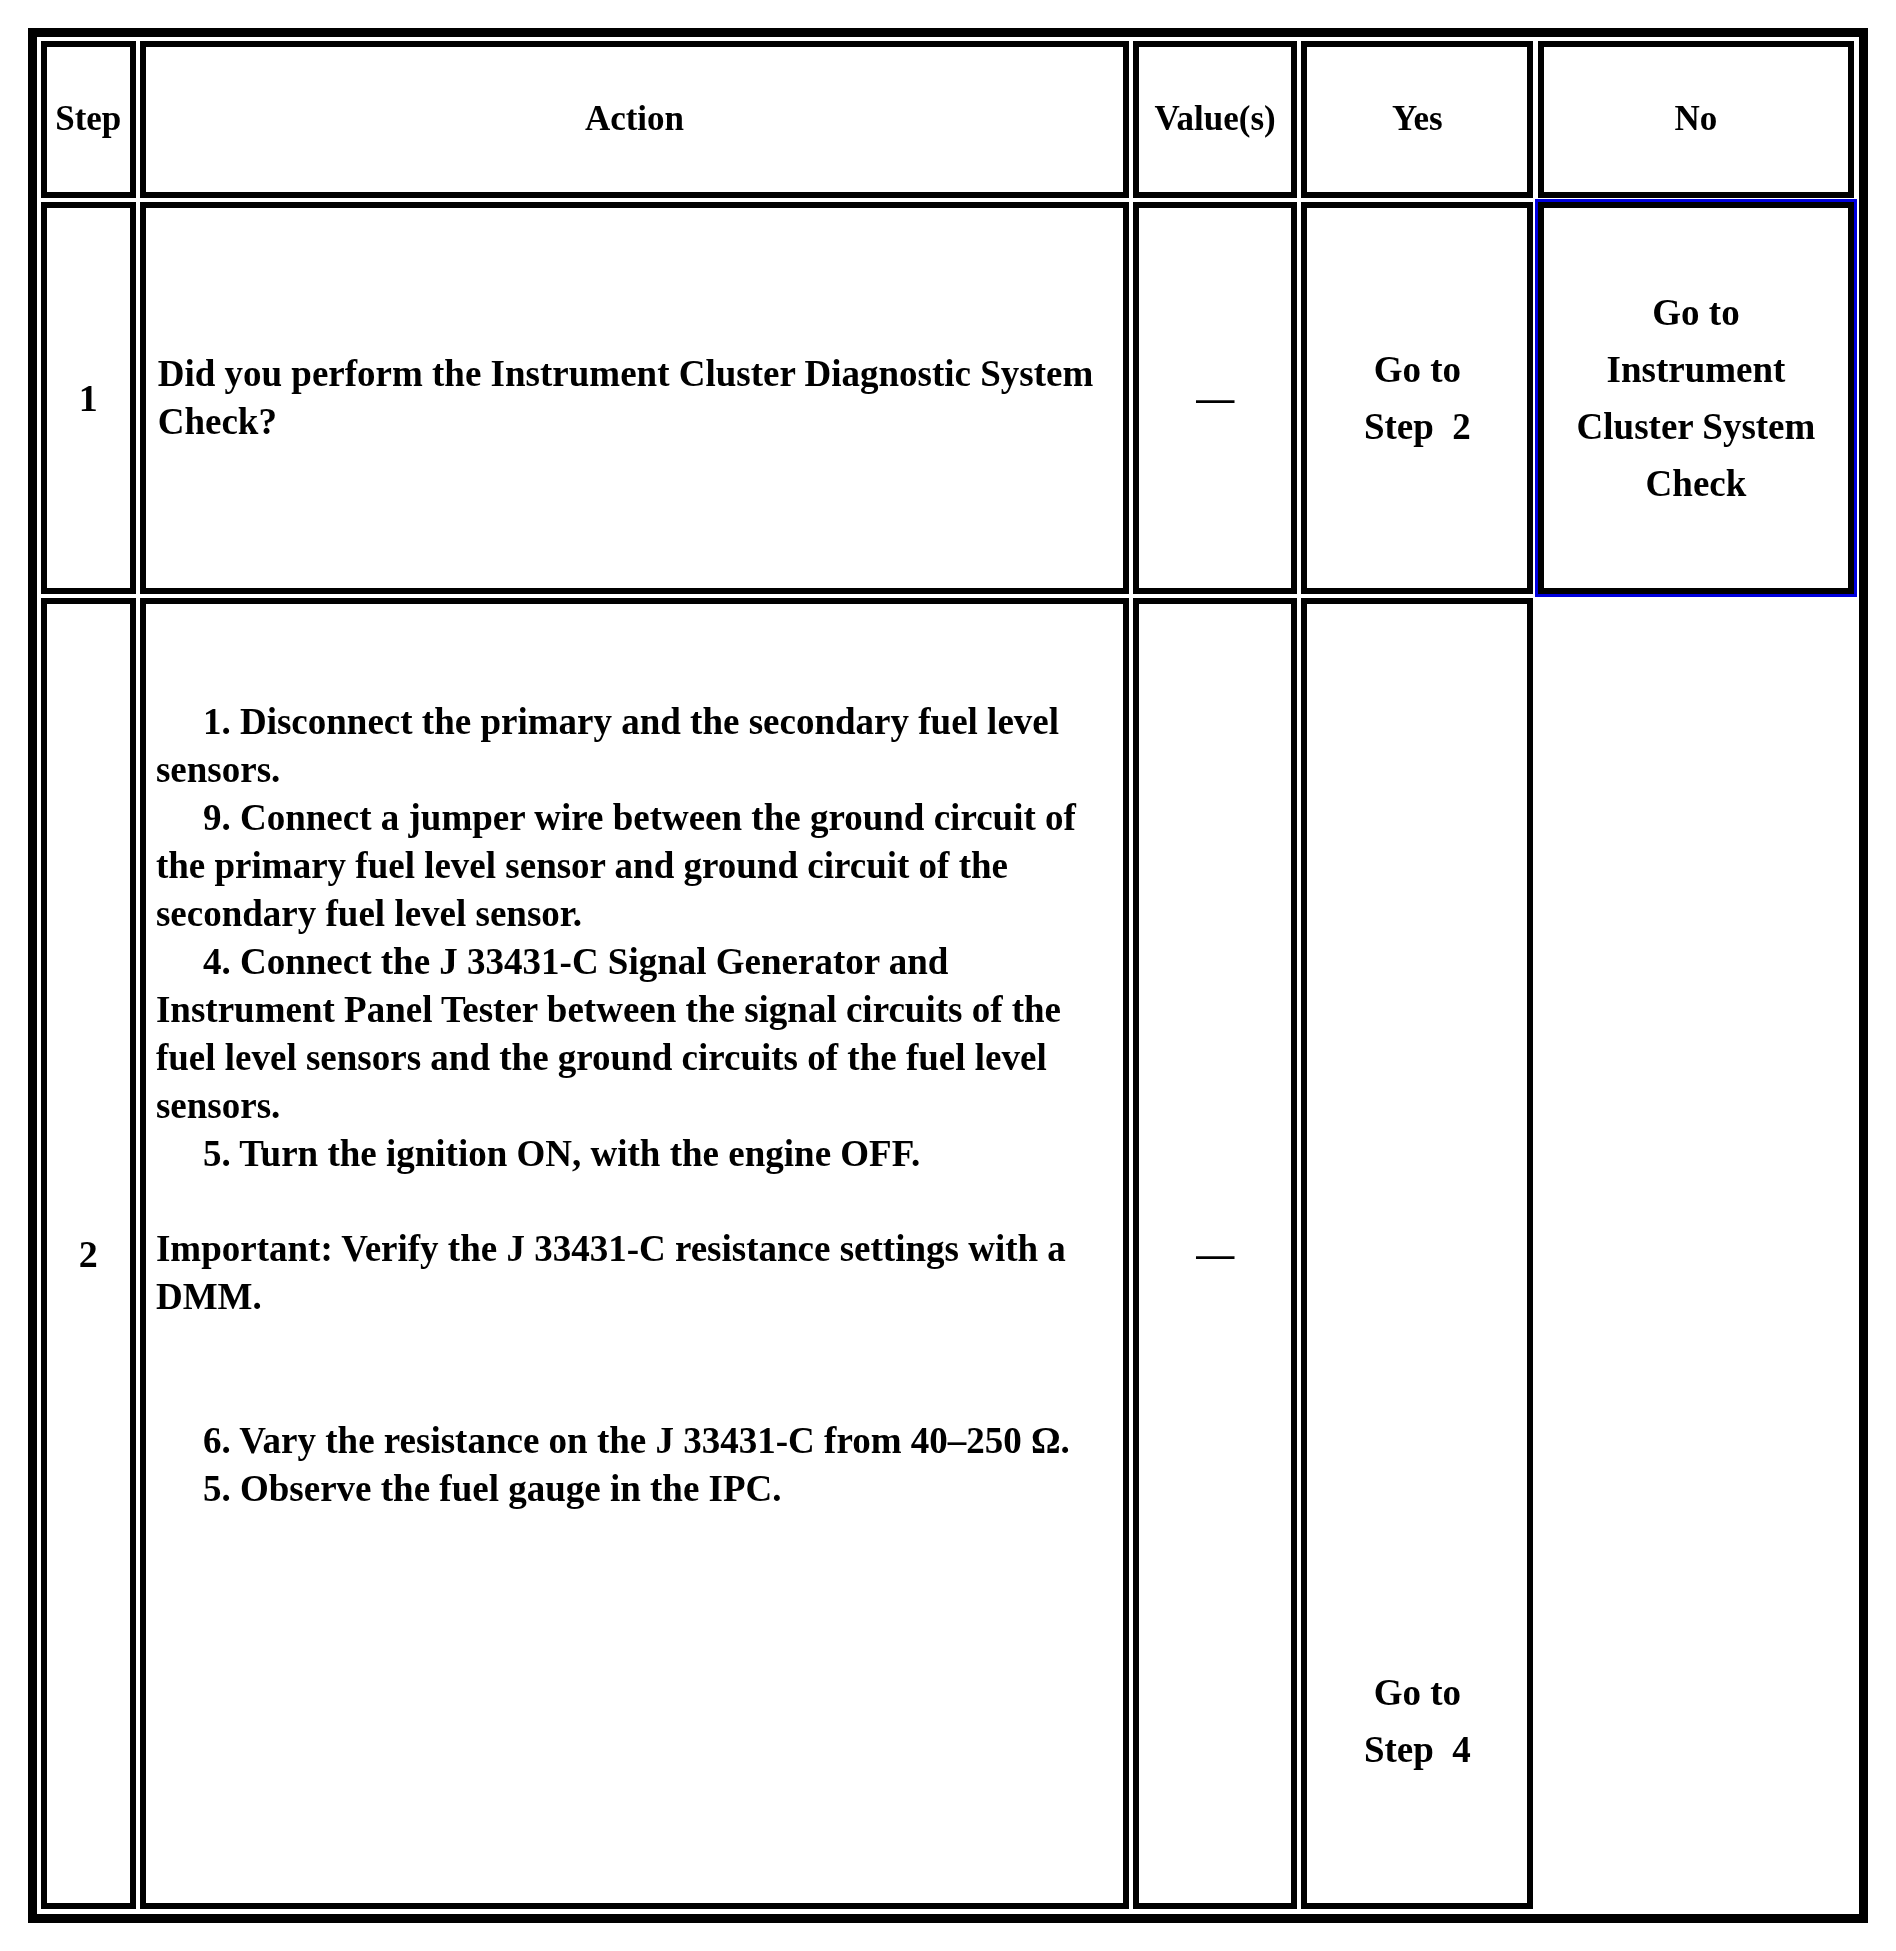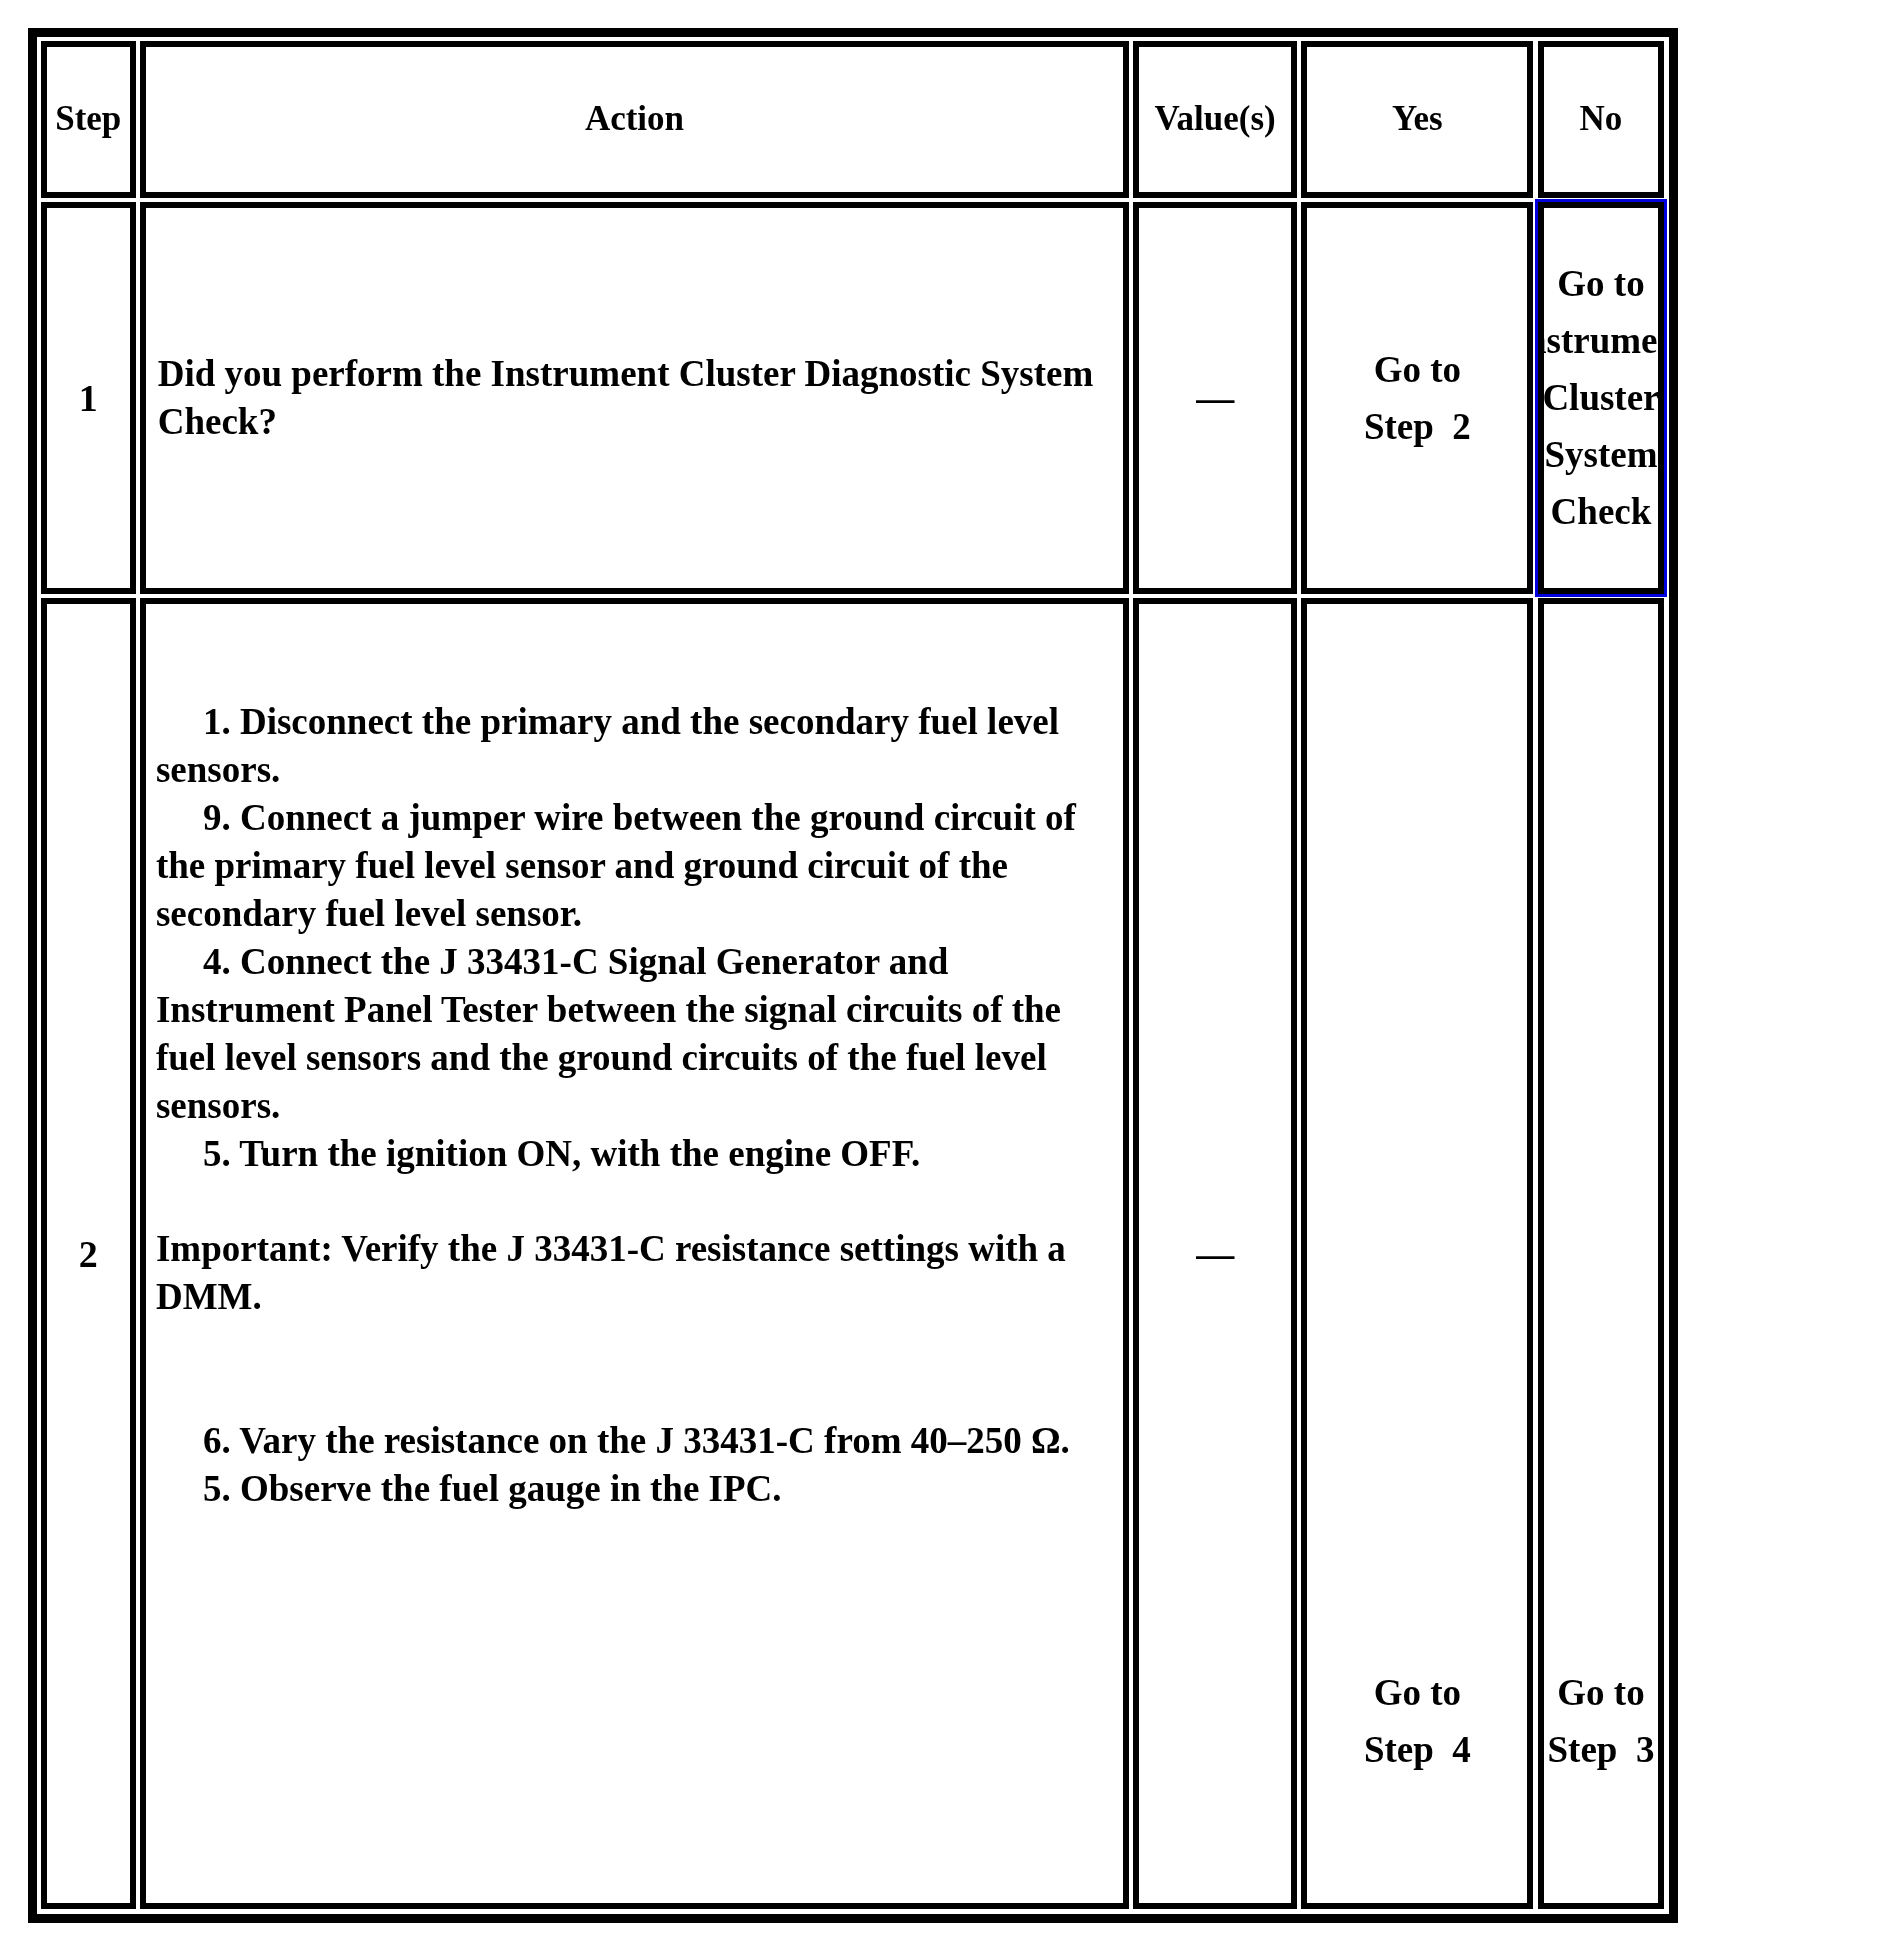--- a/index.html
+++ b/index.html
@@ -3,21 +3,21 @@
 <meta charset="utf-8">
 <style>
   html,body{margin:0;padding:0;background:#ffffff;}
   body{
     width:1897px;height:1952px;position:relative;
     font-family:"Liberation Serif","DejaVu Serif",serif;
     font-weight:bold;color:#000;
   }
   .diag-table{
     position:absolute;left:27.6px;top:27.6px;
-    width:1650px;height:1895px;
+    width:1840px;height:1895px;
     box-sizing:border-box;
     border:9.2px solid #000;
     background:#fff;
     display:grid;
     grid-template-columns:95px 989px 164px 232px 1fr;
     grid-template-rows:157px 392px 1fr;
     gap:4.2px;
     padding:4.2px;
   }
   .cell{
@@ -117,18 +117,15 @@
       <div class="block item gap-large">6. Vary the resistance on the J 33431-C from 40–250  Ω.</div>
       <div class="block item">5. Observe the fuel gauge in the IPC.</div>
     </div>
   <div class="cell center-both value-cell">
     <span>—</span>
   </div>
   <div class="cell goto-cell goto-bottom">
     <span>Go to
 Step  4</span>
   </div>
-  <div class="cell goto-cell goto-bottom">
-    <span>Go to Step  3</span>
-  </div>
 
 </div>
 
 
 </body></html>

